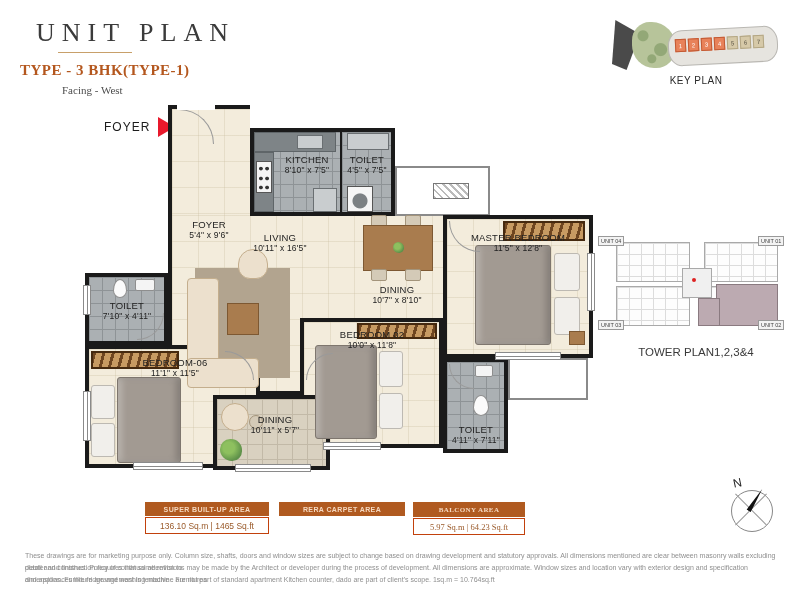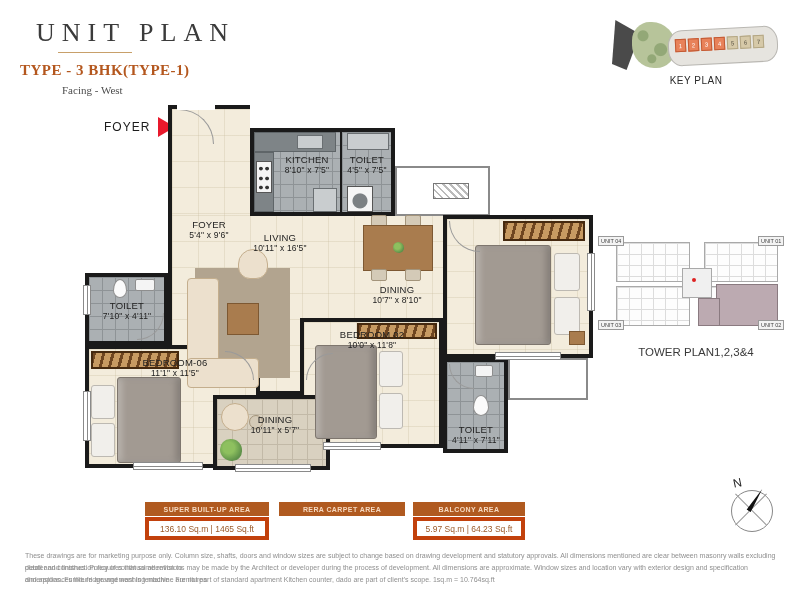--- a/index.html
+++ b/index.html
@@ -106,21 +106,21 @@
     border-radius:50%;}
   .c-line{position:absolute;left:-1px;top:19px;width:44px;height:1px;background:#999;}
   .c-needle{position:absolute;left:19px;top:9px;width:7px;height:26px;background:#111;
     clip-path:polygon(50% 0,85% 100%,15% 100%);transform:rotate(32deg);transform-origin:50% 100%;}
 
   
   .atable{position:absolute;top:502px;}
   .atable .hd{background:#b05a20;color:#f6d9c0;font-size:7px;font-weight:bold;letter-spacing:.4px;
     text-align:center;padding:2.5px 0;border:1px solid #b05a20;}
   .atable .val{background:#fff;color:#9a5a2a;font-size:8.5px;text-align:center;padding:2.5px 0;
-    border:4px solid #c2410c;margin-top:1px;}
+    border:1px solid #c2410c;margin-top:1px;}
 
   
   .disc{position:absolute;left:25px;width:752px;font-size:7px;line-height:11.5px;color:#8f8f8f;}
 </style>
 </head>
 <body>
 
 <div class="abs title">UNIT PLAN</div>
 <div class="abs title-rule"></div>
 <div class="abs type-label">TYPE - 3 BHK(TYPE-1)</div>
@@ -207,20 +207,21 @@
   <div class="win h" style="left:58px;top:359px;width:70px;height:8px;"></div>
   <div class="win h" style="left:160px;top:361px;width:76px;height:8px;"></div>
   <div class="win h" style="left:248px;top:339px;width:58px;height:8px;"></div>
   <div class="win v" style="left:8px;top:182px;width:8px;height:30px;"></div>
 
   <div class="rlabel" style="left:134px;top:92px;margin-top:35px;"><span>FOYER</span><span class="dims">5'4" x 9'6"</span></div>
   <div class="rlabel" style="left:224px;top:62px;margin-left:8px;"><span>KITCHEN</span><span class="dims">8'10" x 7'5"</span></div>
   <div class="rlabel" style="left:292px;top:62px;"><span>TOILET</span><span class="dims">4'5" x 7'5"</span></div>
   <div class="rlabel" style="left:205px;top:140px;"><span>LIVING</span><span class="dims">10'11" x 16'5"</span></div>
   <div class="rlabel" style="left:322px;top:192px;"><span>DINING</span><span class="dims">10'7" x 8'10"</span></div>
+  <div class="rlabel" style="left:443px;top:140px;"><span>MASTER BEDROOM</span><span class="dims">11'5" x 12'8"</span></div>
   <div class="rlabel" style="left:52px;top:208px;"><span>TOILET</span><span class="dims">7'10" x 4'11"</span></div>
   <div class="rlabel" style="left:100px;top:265px;"><span>BEDROOM-06</span><span class="dims">11'1" x 11'5"</span></div>
   <div class="rlabel" style="left:297px;top:237px;"><span>BEDROOM 02</span><span class="dims">10'0" x 11'8"</span></div>
   <div class="rlabel" style="left:200px;top:322px;"><span>DINING</span><span class="dims">10'11" x 5'7"</span></div>
   <div class="rlabel" style="left:401px;top:332px;"><span>TOILET</span><span class="dims">4'11" x 7'11"</span></div>
 </div>
 
 <div id="keyplan">
   <div class="abs kp-wedge"></div>
   <div class="abs kp-green"></div>
@@ -261,20 +262,20 @@
   <div class="c-needle"></div>
 </div>
 
 <div class="atable" style="left:145px;width:124px;">
   <div class="hd">SUPER BUILT-UP AREA</div>
   <div class="val">136.10 Sq.m  |  1465 Sq.ft</div>
 </div>
 <div class="atable" style="left:279px;width:126px;">
   <div class="hd">RERA CARPET AREA</div>
 </div>
-<div class="atable" style="left:413px;width:112px;">
+<div class="atable" style="left:413px;width:112px;font-family:Liberation Serif, serif;">
   <div class="hd">BALCONY AREA</div>
   <div class="val">5.97 Sq.m  |  64.23 Sq.ft</div>
 </div>
 
 <div class="disc" style="top:550px;">These drawings are for marketing purpose only. Column size, shafts, doors and window sizes are subject to change based on drawing development and statutory approvals. All dimensions mentioned are clear between masonry walls excluding plaster and finishes.  Policy of continual attention to</div>
 <div class="disc" style="top:562px;">detail and construction requires that some revisions may be made by the Architect or developer during the process of  development.  All dimensions are approximate. Window sizes and location vary with exterior design and specification dimensions.  Furniture arrangement is tentative .  Furnitures</div>
 <div class="disc" style="top:574px;">and appliances like fridge and washing machine are not part of standard apartment Kitchen counter, dado are part of client's scope. 1sq.m = 10.764sq.ft</div>
 
 </body></html>

